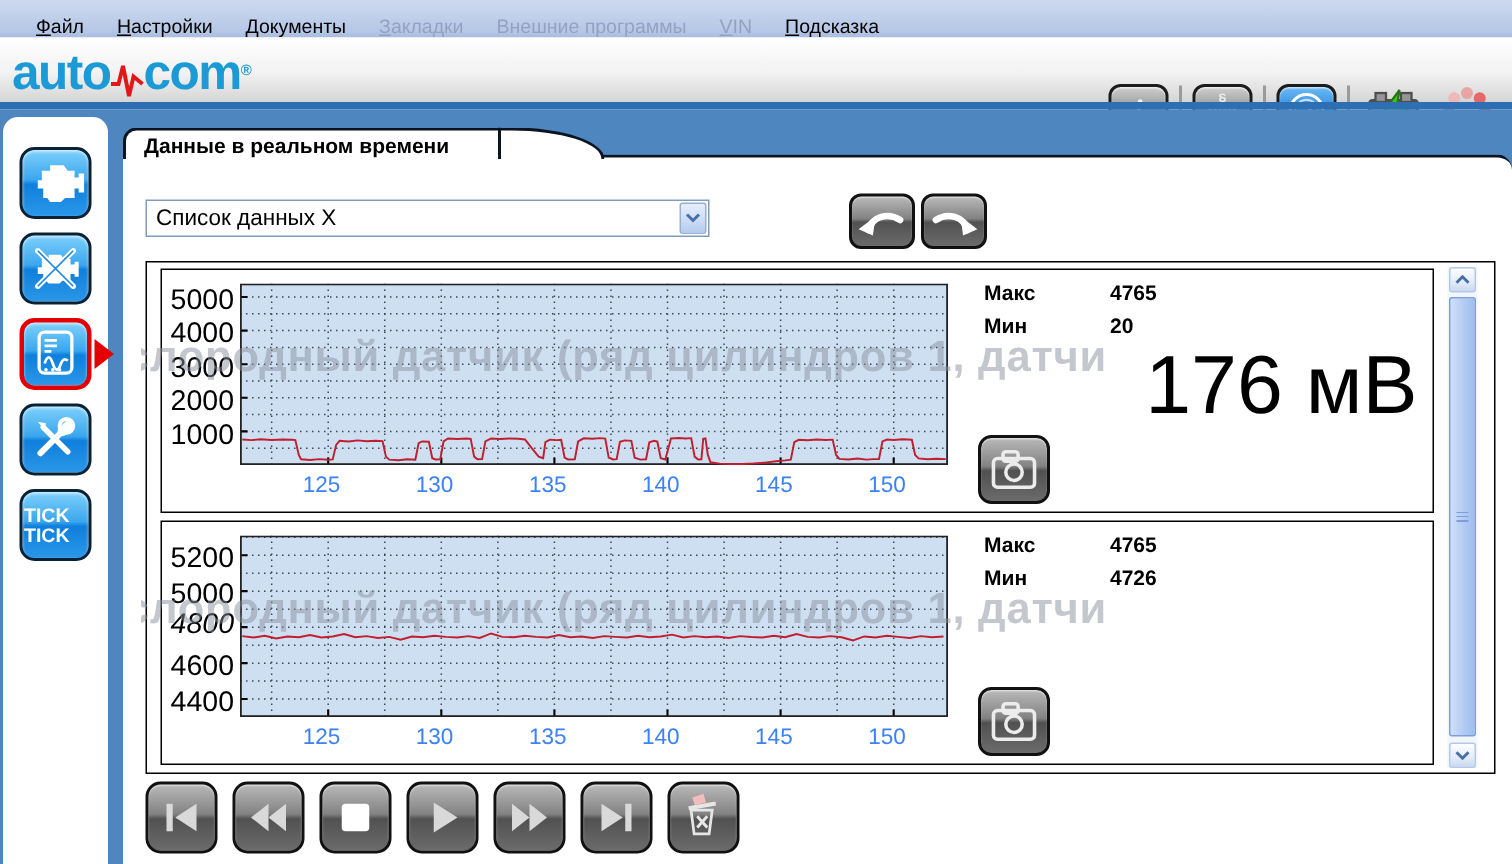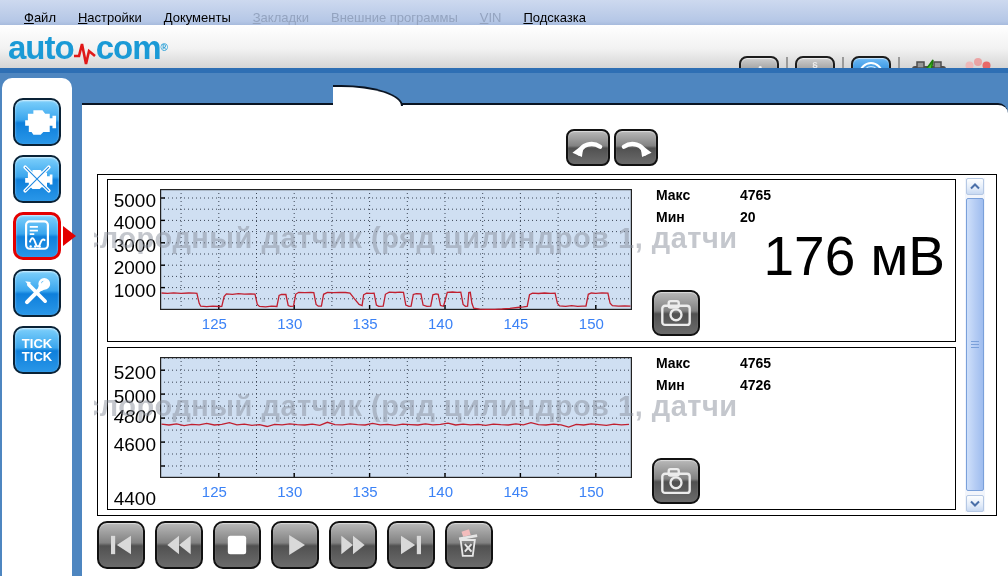--- a/index.html
+++ b/index.html
@@ -47,21 +47,21 @@
   .side-btn { position:absolute; left:11px; width:48px; height:48px; border-radius:10px;
     border:2px solid #0a2236; cursor:pointer;
     background:linear-gradient(180deg,#7ed0fb 0%,#3aa6ee 45%,#0e7fdb 52%,#2a97e8 100%);
     box-shadow:inset 0 1px 2px rgba(255,255,255,.7);
     display:flex; align-items:center; justify-content:center; }
   .side-btn.active { border:3px solid #e40000; }
   .side-arrow { position:absolute; left:61px; width:0; height:0;
     border-top:10px solid transparent; border-bottom:10px solid transparent;
     border-left:13px solid #e40000; }
   .tick-label { color:#fff; font-weight:bold; font-size:13px; line-height:13px;
-    width:42px; text-align:center; word-spacing:42px; }
+    width:42px; text-align:left; word-spacing:42px; }
 
   
   .tab { position:absolute; left:82px; top:12px; width:252px; height:21px; background:#fff;
     border:2px solid #0a1422; border-bottom:none; border-radius:9px 0 0 0; z-index:3;
     font-size:14px; font-weight:bold; padding:2px 0 0 12px; }
   .swoosh { position:absolute; left:333px; top:12px; width:70px; height:21px; background:#fff;
     border-top:2px solid #0a1422; border-right:2px solid #0a1422;
     border-top-right-radius:62px 21px; z-index:2; }
   .content { position:absolute; left:82px; top:30px; width:926px; height:473px;
     background:#fff; border-top:2px solid #0a1422; border-top-right-radius:10px; }
@@ -219,24 +219,35 @@
           <circle cx="30" cy="12" r="5" fill="none" stroke="#fff" stroke-width="3"></circle>
           <path d="M13 13 L31 31" stroke="#fff" stroke-width="4" stroke-linecap="round"></path>
           <path d="M9 9 l6 1 l-1 5 z" fill="#fff"></path>
         </svg>
       </div>
       <div class="side-btn" style="top:248px">
         <div class="tick-label">TICK TICK</div>
       </div>
     </div>
 
+    <div class="tab">
+      <span>Данные в реальном времени</span>
+    </div>
     <div class="swoosh"></div>
 
     <div class="content">
 
+      <div class="combo">
+        <span class="val">Список данных X</span>
+        <span class="arrow">
+          <svg width="10" height="7" viewBox="0 0 10 7">
+              <polyline points="1,1 5,5 9,1" fill="none" stroke="#4a6fa5" stroke-width="2"></polyline>
+            </svg>
+        </span>
+      </div>
 
       <div class="gray-btn undo">
         <svg width="40" height="32" viewBox="0 0 44 37">
           <path d="M12 25 C14 14 27 11 36 17" stroke="#fff" stroke-width="5" fill="none" stroke-linecap="round"></path>
           <polygon points="4,24 17,14 15,29" fill="#fff"></polygon>
         </svg>
       </div>
       <div class="gray-btn redo">
         <svg width="40" height="32" viewBox="0 0 44 37">
           <path d="M32 25 C30 14 17 11 8 17" stroke="#fff" stroke-width="5" fill="none" stroke-linecap="round"></path>
@@ -355,21 +366,21 @@
           <div class="stat-val" style="top:7px">4765</div>
           <div class="stat-lab" style="top:29px">Мин</div>
           <div class="stat-val" style="top:29px">4726</div>
           <div class="gray-btn cam">
             <svg width="44" height="42" viewBox="0 0 48 46">
               <rect x="9" y="15" width="30" height="21" rx="3" fill="none" stroke="#ececec" stroke-width="2.6"></rect>
               <rect x="16" y="10" width="11" height="7" rx="2" fill="none" stroke="#ececec" stroke-width="2.6"></rect>
               <circle cx="24" cy="25" r="6" fill="none" stroke="#ececec" stroke-width="2.6"></circle>
             </svg>
           </div>
-        <div class="tick-y" style="top: 110.02px; margin-top: 30px;">4400</div>
+        <div class="tick-y" style="top: 110.02px;">4400</div>
             <div class="tick-y" style="top: 86.0594px;">4600</div>
             <div class="tick-y" style="top: 58px; font-style: italic;">4800</div>
             <div class="tick-y" style="top: 38.1386px;">5000</div>
             <div class="tick-y" style="top: 14.1782px;">5200</div>
             <div class="tick-x" style="left: 93.8115px;">125</div>
             <div class="tick-x" style="left: 169.211px;">130</div>
             <div class="tick-x" style="left: 244.61px;">135</div>
             <div class="tick-x" style="left: 320.01px;">140</div>
             <div class="tick-x" style="left: 395.409px;">145</div>
             <div class="tick-x" style="left: 470.808px;">150</div>

